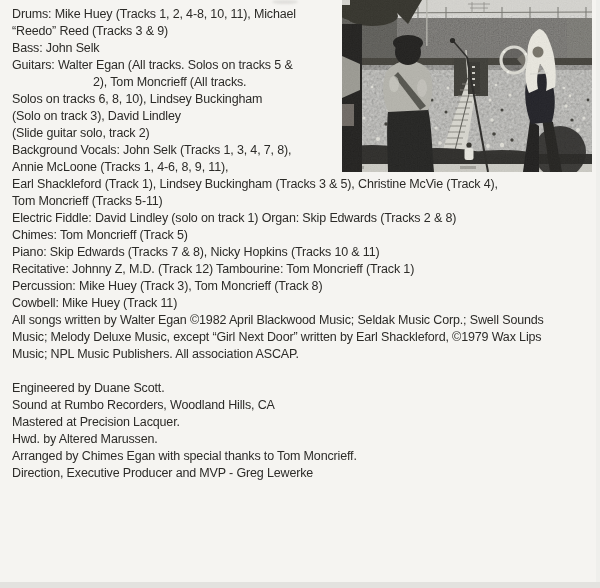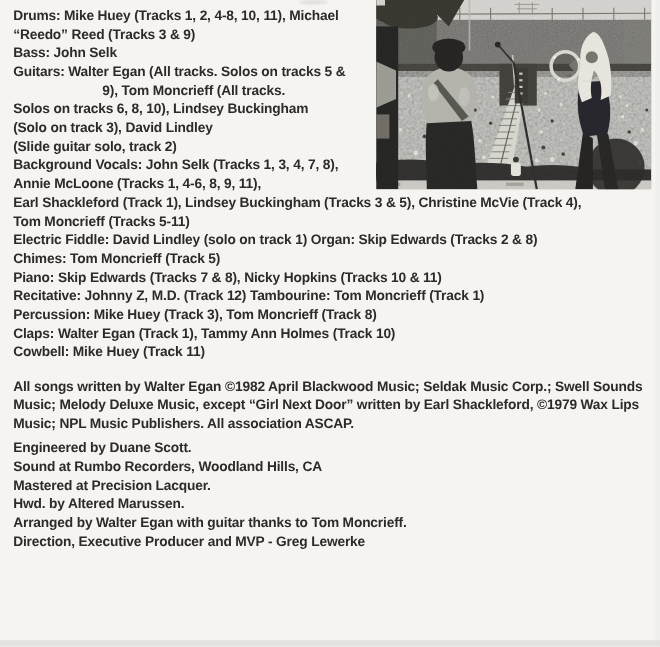--- a/index.html
+++ b/index.html
@@ -5,29 +5,29 @@
   html,body{margin:0;padding:0}
   body{
     width:600px;height:588px;position:relative;overflow:hidden;
     background:var(--page-background,#f5f4f1);
     font-family:"Liberation Sans",sans-serif;
   }
   .page{position:absolute;inset:0}
   .text-col{
     position:absolute;left:12px;top:6px;right:4px;
     color:var(--text-color,#2c2b28);
-    font-size:12.5px;line-height:17px;letter-spacing:-0.15px;font-weight:bold;
+    font-size:12.5px;line-height:17px;letter-spacing:-0.15px;
   }
   .line{white-space:nowrap}
   .ind-1{}
   .ind-2{}
   .ind-3{margin-left:81px}
-  .block{margin-top:14px}
+  .block{}
   #production-block{margin-top:16px}
-  #personnel-block{margin-top:5px}
+  #personnel-block{margin-top:17px}
   .photo{
     position:absolute;left:342px;top:0;width:250px;height:172px;
     background:#b0afa8;
   }
   .photo svg{display:block}
   .edge-bottom{
     position:absolute;left:0;bottom:0;width:600px;height:6px;
     background:var(--page-edge,#e3e2df);
   }
   .edge-right{
@@ -211,47 +211,46 @@
       <rect x="0" y="0" width="250" height="172" filter="url(#nzf)" opacity="0.1"></rect>
     </svg>
   </div>
 
   <div class="text-col">
     <div id="credits-block">
         <div class="line">Drums: Mike Huey (Tracks 1, 2, 4-8, 10, 11), Michael</div>
         <div class="line ind-2">“Reedo” Reed (Tracks 3 &amp; 9)</div>
         <div class="line">Bass: John Selk</div>
         <div class="line">Guitars: Walter Egan (All tracks. Solos on tracks 5 &amp;</div>
-        <div class="line ind-3">9), Tom Moncrieff (All tracks.</div>
+        <div class="line ind-3">2), Tom Moncrieff (All tracks.</div>
         <div class="line ind-1">Solos on tracks 6, 8, 10), Lindsey Buckingham</div>
         <div class="line ind-1">(Solo on track 3), David Lindley</div>
         <div class="line ind-1">(Slide guitar solo, track 2)</div>
         <div class="line">Background Vocals: John Selk (Tracks 1, 3, 4, 7, 8),</div>
         <div class="line">Annie McLoone (Tracks 1, 4-6, 8, 9, 11),</div>
         <div class="line">Earl Shackleford (Track 1), Lindsey Buckingham (Tracks 3 &amp; 5), Christine McVie (Track 4),</div>
         <div class="line">Tom Moncrieff (Tracks 5-11)</div>
         <div class="line">Electric Fiddle: David Lindley (solo on track 1) Organ: Skip Edwards (Tracks 2 &amp; 8)</div>
         <div class="line">Chimes: Tom Moncrieff (Track 5)</div>
         <div class="line">Piano: Skip Edwards (Tracks 7 &amp; 8), Nicky Hopkins (Tracks 10 &amp; 11)</div>
         <div class="line">Recitative: Johnny Z, M.D. (Track 12) Tambourine: Tom Moncrieff (Track 1)</div>
         <div class="line">Percussion: Mike Huey (Track 3), Tom Moncrieff (Track 8)</div>
-        <div class="line">Claps: Walter Egan (Track 1), Tammy Ann Holmes (Track 10)</div>
         <div class="line">Cowbell: Mike Huey (Track 11)</div>
       </div>
     <div id="publishing-block" class="block">
         <div class="line">All songs written by Walter Egan ©1982 April Blackwood Music; Seldak Music Corp.; Swell Sounds</div>
         <div class="line">Music; Melody Deluxe Music, except “Girl Next Door” written by Earl Shackleford, ©1979 Wax Lips</div>
         <div class="line">Music; NPL Music Publishers. All association ASCAP.</div>
       </div>
     <div id="personnel-block" class="block">
         <div class="line">Engineered by Duane Scott.</div>
         <div class="line">Sound at Rumbo Recorders, Woodland Hills, CA</div>
         <div class="line">Mastered at Precision Lacquer.</div>
         <div class="line">Hwd. by Altered Marussen.</div>
-        <div class="line">Arranged by Walter Egan with guitar thanks to Tom Moncrieff.</div>
+        <div class="line">Arranged by Chimes Egan with special thanks to Tom Moncrieff.</div>
         <div class="line">Direction, Executive Producer and MVP - Greg Lewerke</div>
       </div>
   </div>
 
   <div class="smudge"></div>
   <div class="edge-right"></div>
   <div class="edge-bottom"></div>
 </div>
 
 </body></html>

